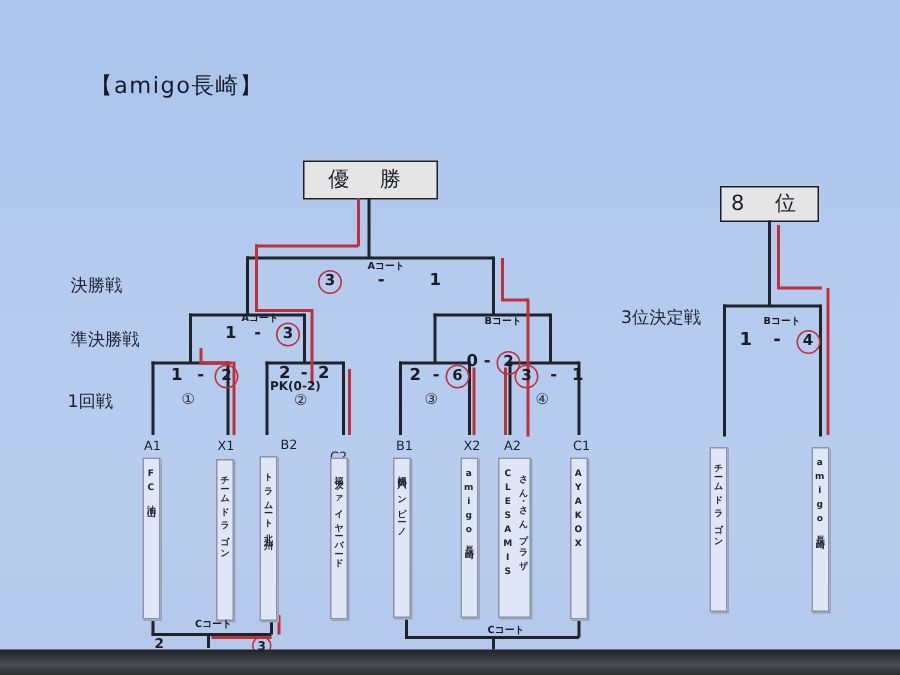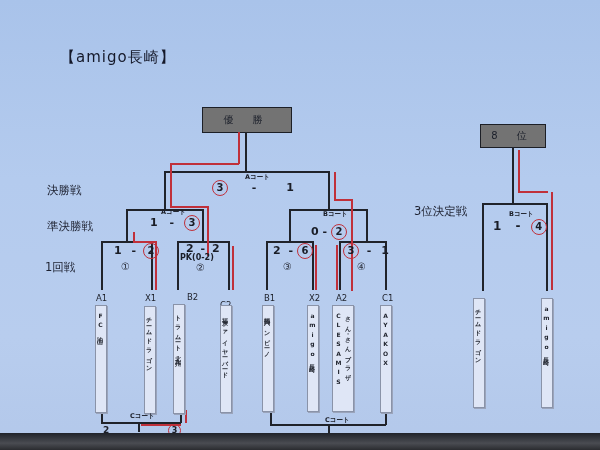--- a/index.html
+++ b/index.html
@@ -6,23 +6,23 @@
   body {
     width:600px; height:450px; overflow:hidden; position:relative;
     background: linear-gradient(180deg, #a9c3ea 0%, #b4cbee 40%, #b8cdee 75%, #b3c8ea 100%);
     font-family: "DejaVu Sans", sans-serif;
     color:#1b1f2a;
   }
   .abs { position:absolute; }
   .title { left:60px; top:48px; font-size:15px; letter-spacing:1px; color:#15192a; }
   .rowlabel { font-size:11.5px; color:#1d2130; }
   .box {
-    position:absolute; border:1.6px solid #1c1f26; background:#737373;
+    position:absolute; border:1.6px solid #1c1f26; background:#e5e5e5;
     display:flex; align-items:center; justify-content:center;
-    font-size:10px; letter-spacing:8px; color:#1b1f2a;
+    font-size:14px; letter-spacing:8px; color:#1b1f2a;
   }
   .ln { position:absolute; background:#20232a; }
   .red { position:absolute; background:#c0303a; }
   .court { position:absolute; font-size:6.5px; font-weight:bold; color:#1a1d26; }
   .score { position:absolute; font-size:11px; font-weight:bold; color:#1a1d26; white-space:nowrap; }
   .circ {
     display:inline-block; width:14px; height:14px; border:1.5px solid #c0303a; border-radius:50%;
     text-align:center; line-height:14px; font-size:10px;
   }
   .mnum { position:absolute; font-size:10px; color:#2a2e3a; }
@@ -129,21 +129,21 @@
 </div>
 
 <div class="court" style="left:161px;top:208px">Aコート</div>
 <div class="score" style="left:150px;top:215px">
   <span>1</span>
   <span style="margin-left:8px">-</span>
   <span class="circ" style="margin-left:6px">3</span>
 </div>
 
 <div class="court" style="left:323px;top:210px">Bコート</div>
-<div class="score" style="left:311px;top:224px">
+<div class="score" style="left:311px;top:234px">
   <span>0</span>
   <span>-</span>
   <span class="circ">2</span>
 </div>
 
 <div class="score" style="left:114px;top:243px">
   <span>1</span>
   <span style="margin-left:6px">-</span>
   <span class="circ" style="margin-left:3px">2</span>
 </div>

